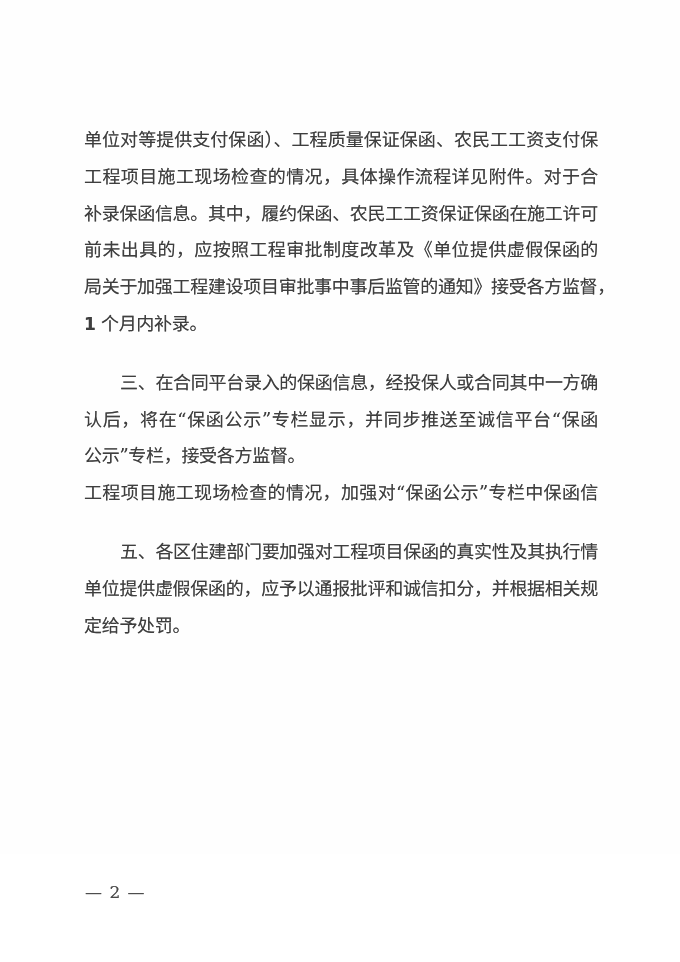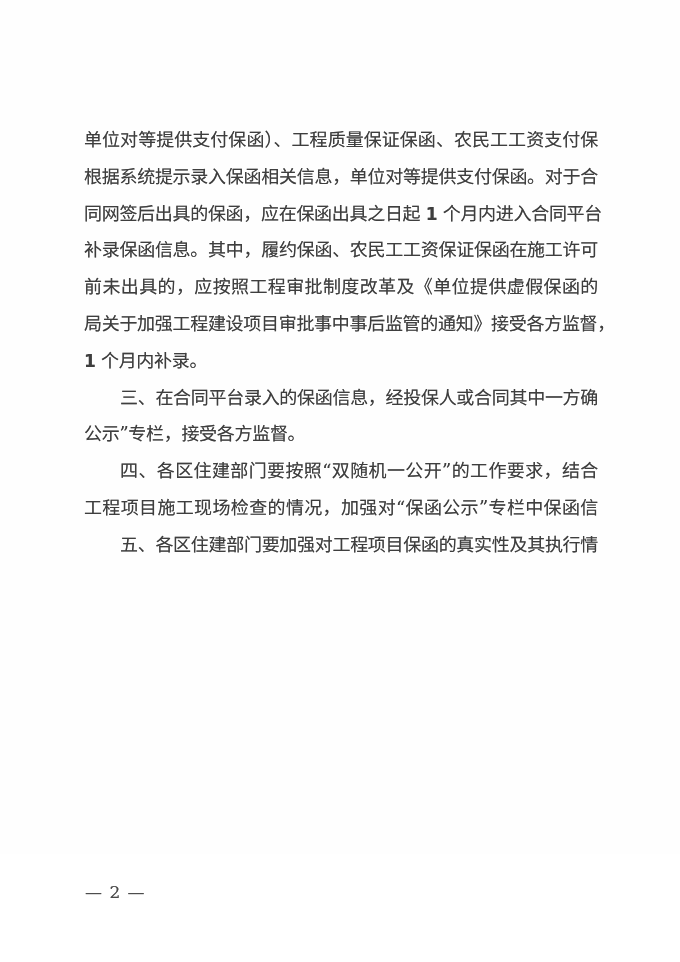--- a/index.html
+++ b/index.html
@@ -29,20 +29,21 @@
     text-align: justify;
     text-align-last: justify;
     white-space: nowrap;
     overflow: visible;
   }
   .line.end {
     text-align-last: left;
   }
   .line.ind {
     padding-left: 36px;
+    margin-top: 22px;
   }
   .line strong {
     font-family: "DejaVu Sans", "Liberation Sans", sans-serif;
     font-weight: bold;
     font-size: 17px;
   }
   .footer {
     position: absolute;
     left: 85px; top: 882px;
     color: #4a4a4a;
@@ -51,28 +52,29 @@
     text-shadow: 0 0 0.5px rgba(74,74,74,0.5);
   }
 </style>
 </head>
 <body>
 
 <div class="page">
 
   <div class="doc-text">
     <div class="line">单位对等提供支付保函）、工程质量保证保函、农民工工资支付保</div>
-    <div class="line">根据系统提示录入保函相关信息，单位对等提供支付保函。对于合</div>
-    <div class="line">同网签后出具的保函，应在保函出具之日起 <strong>1</strong> 个月内进入合同平台</div>
+    <div class="line">工程项目施工现场检查的情况，具体操作流程详见附件。对于合</div>
     <div class="line">补录保函信息。其中，履约保函、农民工工资保证保函在施工许可</div>
     <div class="line">前未出具的，应按照工程审批制度改革及《单位提供虚假保函的</div>
     <div class="line">局关于加强工程建设项目审批事中事后监管的通知》接受各方监督，</div>
     <div class="line end"><strong>1</strong> 个月内补录。</div>
     <div class="line ind">三、在合同平台录入的保函信息，经投保人或合同其中一方确</div>
+    <div class="line">认后，将在“保函公示”专栏显示，并同步推送至诚信平台“保函</div>
     <div class="line end">公示”专栏，接受各方监督。</div>
-    <div class="line ind">四、各区住建部门要按照“双随机一公开”的工作要求，结合</div>
     <div class="line">工程项目施工现场检查的情况，加强对“保函公示”专栏中保函信</div>
     <div class="line ind">五、各区住建部门要加强对工程项目保函的真实性及其执行情</div>
+    <div class="line">单位提供虚假保函的，应予以通报批评和诚信扣分，并根据相关规</div>
+    <div class="line end">定给予处罚。</div>
   </div>
 
   <div class="footer">— 2 —</div>
 
 </div>
 
 </body></html>

